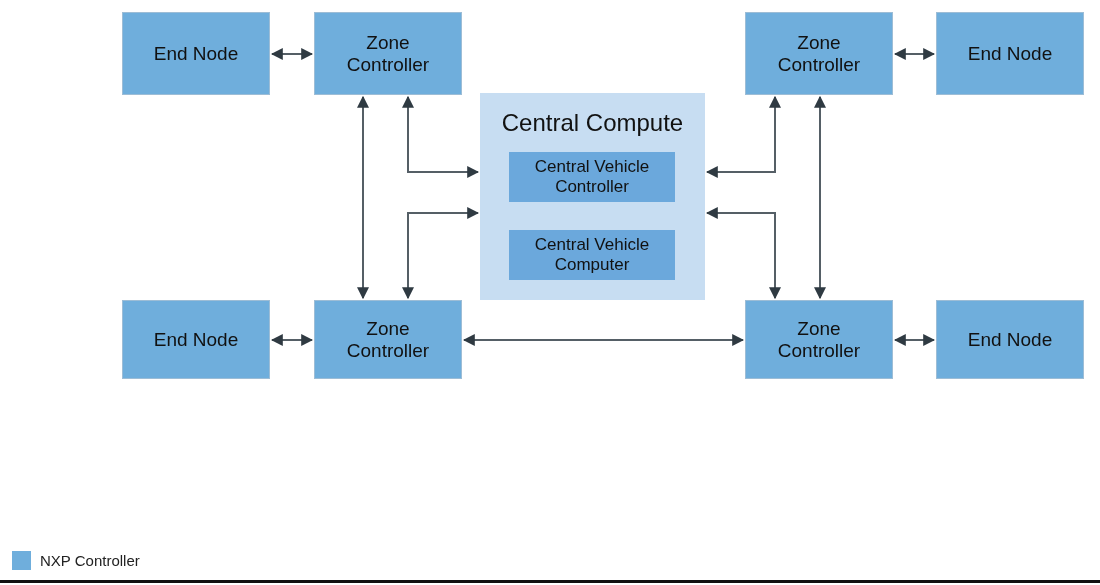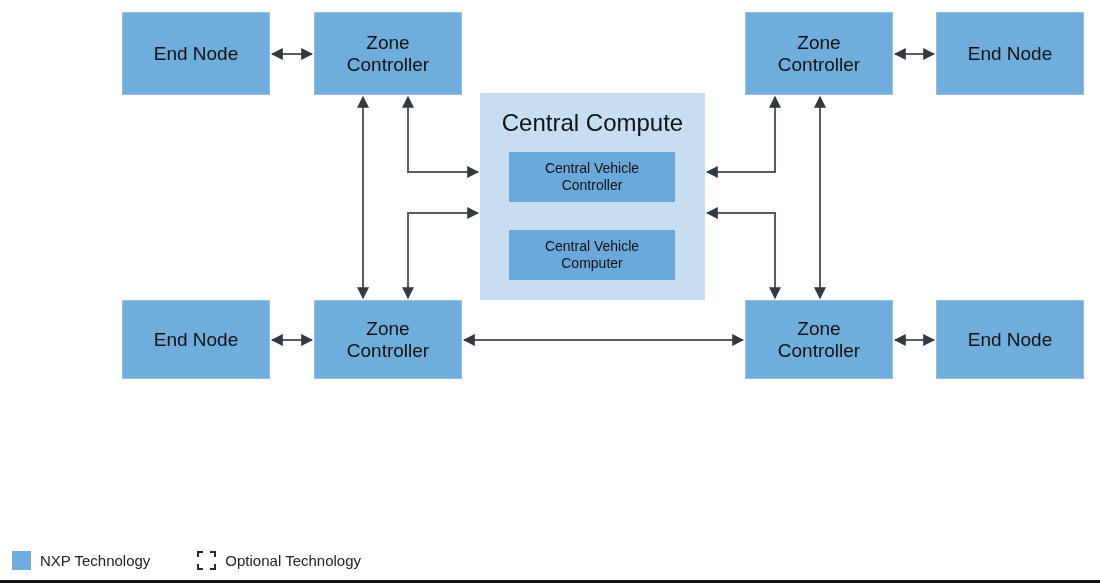--- a/index.html
+++ b/index.html
@@ -55,21 +55,21 @@
     color: #111111;
   }
   .compute-inner {
     position: absolute;
     background: #6BA8DC;
     box-sizing: border-box;
     display: flex;
     align-items: center;
     justify-content: center;
     text-align: center;
-    font-size: 14px;
+    font-size: 17px;
     line-height: 1.2;
     color: #111111;
     white-space: pre-line;
   }
   .compute-or {
     position: absolute;
     left: 0;
     width: 100%;
     text-align: center;
     font-size: 15px;
@@ -186,21 +186,17 @@
 Controller</div>
   <div class="node-box" style="left:745px; top:300px; width:148px; height:79px;">Zone
 Controller</div>
   <div class="node-box" style="left:936px; top:300px; width:148px; height:79px;">End Node</div>
 
 </div>
 
 <div id="legend" style="top:551px;">
   <div class="legend-item" style="margin-left:12px;">
     <span class="legend-swatch sw-nxp"></span>
-    <span class="legend-label">NXP Technology</span>
-  </div>
-  <div class="legend-item" style="margin-left:47px;">
-    <span class="legend-swatch sw-opt"></span>
-    <span class="legend-label">Optional Technology</span>
+    <span class="legend-label">NXP Controller</span>
   </div>
 </div>
 
 <div id="bottom-rule"></div>
 
 </body></html>

